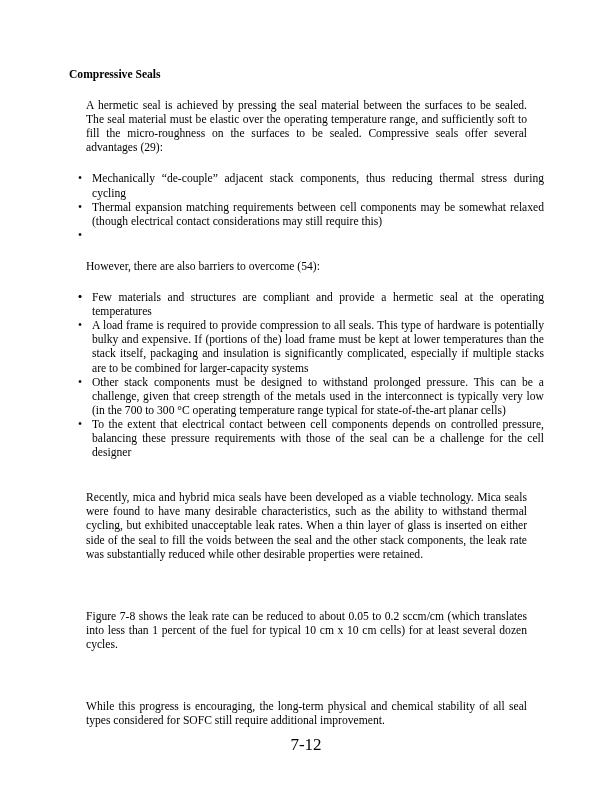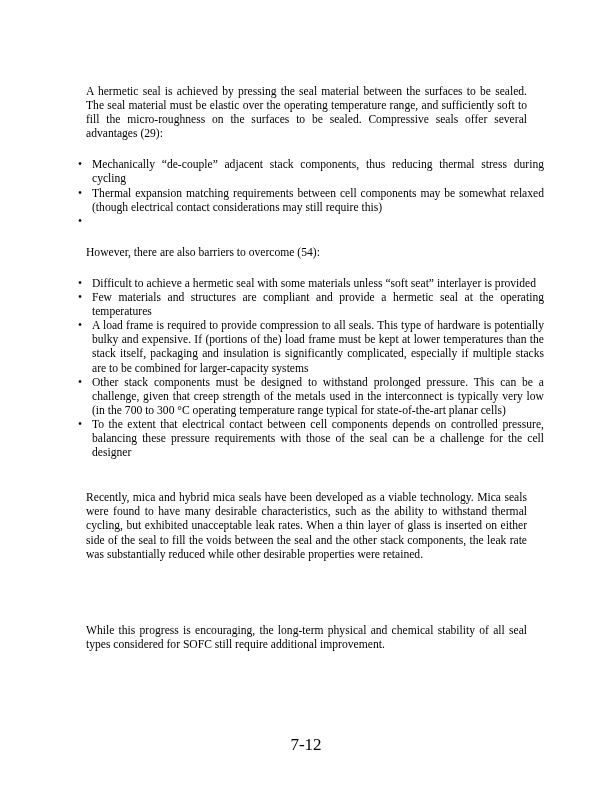--- a/index.html
+++ b/index.html
@@ -78,20 +78,21 @@
     line-height: 14.1px;
   }
 </style>
 </head>
 <body>
 
 <div class="page">
 
   <div class="content">
 
+    <div class="heading">Compressive Seals</div>
 
     <p class="para">A hermetic seal is achieved by pressing the seal material between the surfaces to be sealed. The seal material must be elastic over the operating temperature range, and sufficiently soft to fill the micro-roughness on the surfaces to be sealed. Compressive seals offer several advantages (29):</p>
 
     <ul class="bullets">
       <li>
         <span class="bullet-mark">•</span>
         <span>Mechanically “de-couple” adjacent stack components, thus reducing thermal stress during cycling</span>
       </li>
       <li>
         <span class="bullet-mark">•</span>
@@ -102,21 +103,20 @@
       </li>
     </ul>
 
     <div class="blank-line"></div>
 
     <p class="para nojust">However, there are also barriers to overcome (54):</p>
 
     <ul class="bullets">
       <li>
         <span class="bullet-mark">•</span>
-        <span>Difficult to achieve a hermetic seal with some materials unless “soft seat” interlayer is provided</span>
       </li>
       <li>
         <span class="bullet-mark">•</span>
         <span>Few materials and structures are compliant and provide a hermetic seal at the operating temperatures</span>
       </li>
       <li>
         <span class="bullet-mark">•</span>
         <span>A load frame is required to provide compression to all seals. This type of hardware is potentially bulky and expensive. If (portions of the) load frame must be kept at lower temperatures than the stack itself, packaging and insulation is significantly complicated, especially if multiple stacks are to be combined for larger-capacity systems</span>
       </li>
       <li>
@@ -128,20 +128,21 @@
         <span>To the extent that electrical contact between cell components depends on controlled pressure, balancing these pressure requirements with those of the seal can be a challenge for the cell designer</span>
       </li>
     </ul>
 
     <div class="blank-line"></div>
 
     <p class="para">Recently, mica and hybrid mica seals have been developed as a viable technology. Mica seals were found to have many desirable characteristics, such as the ability to withstand thermal cycling, but exhibited unacceptable leak rates. When a thin layer of glass is inserted on either side of the seal to fill the voids between the seal and the other stack components, the leak rate was substantially reduced while other desirable properties were retained.</p>
 
     <div class="blank-line"></div>
 
+    <p class="para">Figure 7-8 shows the leak rate can be reduced to about 0.05 to 0.2 sccm/cm (which translates into less than 1 percent of the fuel for typical 10 cm x 10 cm cells) for at least several dozen cycles.</p>
 
     <div class="blank-line"></div>
 
     <p class="para">While this progress is encouraging, the long-term physical and chemical stability of all seal types considered for SOFC still require additional improvement.</p>
 
   </div>
 
   <div class="footer">7-12</div>
 
 </div>

